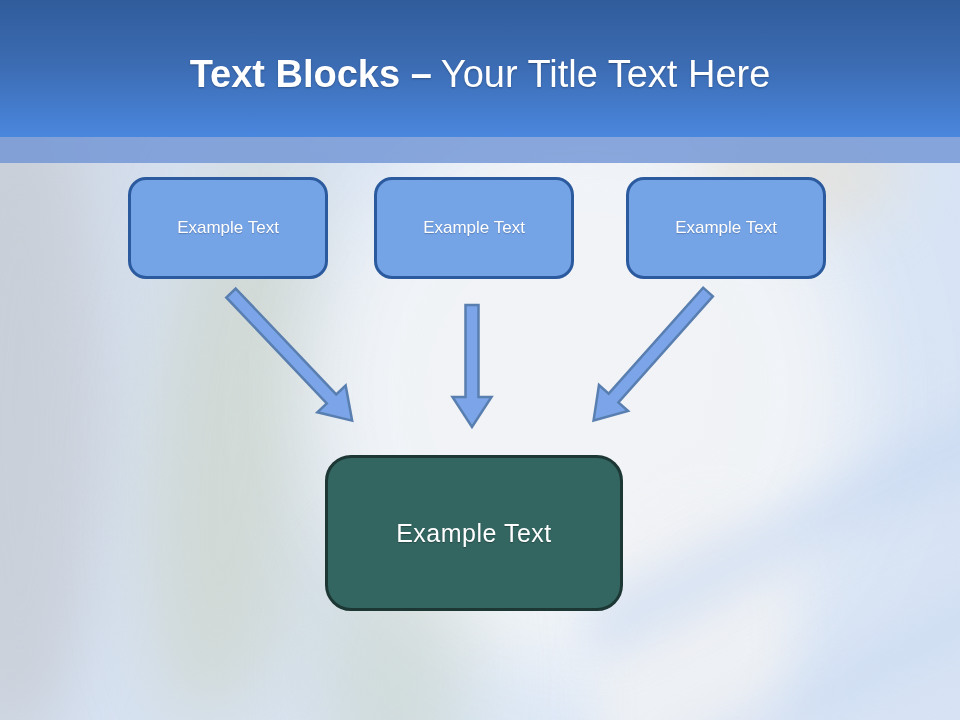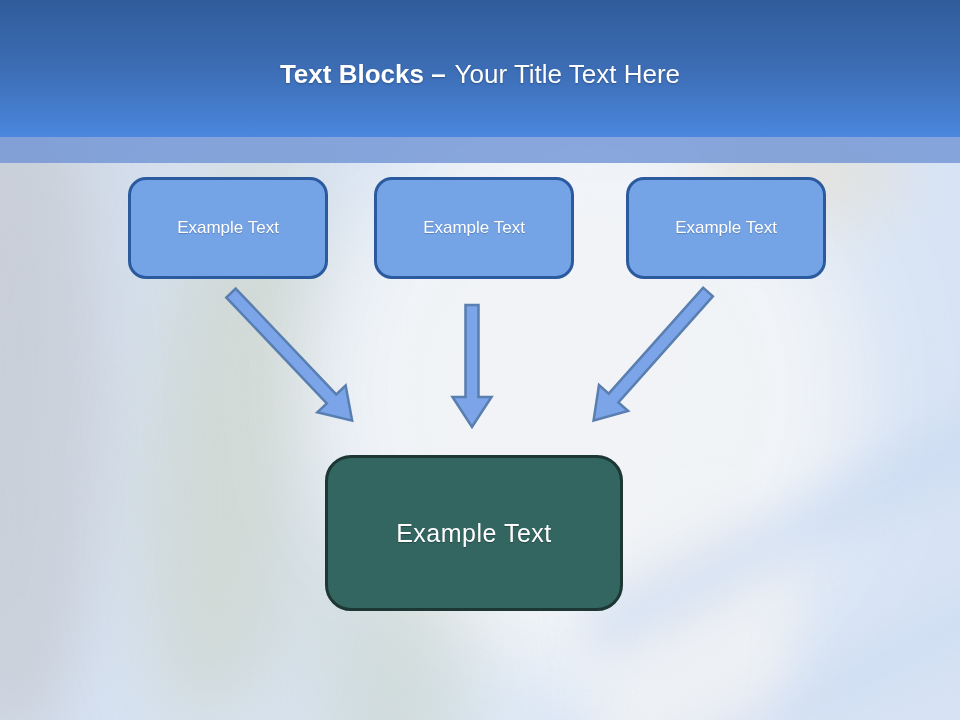--- a/index.html
+++ b/index.html
@@ -22,21 +22,21 @@
   .streak1{left:555px;top:345px;width:570px;height:54px;background:#c4d6f1;filter:blur(22px);opacity:.55;transform:rotate(-27deg);border-radius:40px;}
   .streak2{left:635px;top:495px;width:530px;height:46px;background:#c8d8f2;filter:blur(22px);opacity:.5;transform:rotate(-28deg);border-radius:40px;}
   
   .band{position:absolute;left:0;top:137px;width:960px;height:26px;background:rgba(111,147,213,.8);}
   
   .header{
     position:absolute;left:0;top:0;width:960px;height:137px;
     background:linear-gradient(180deg,#305c9b 0%,#3c6cb3 48%,#4a87de 100%);
     display:flex;align-items:center;justify-content:center;
   }
-  .title{color:#fff;font-size:26px;padding-top:12px;text-shadow:0 1px 2px rgba(0,0,0,.28);white-space:nowrap;}
+  .title{color:#fff;font-size:38px;padding-top:12px;text-shadow:0 1px 2px rgba(0,0,0,.28);white-space:nowrap;}
   .title .bold{font-weight:bold;margin-right:9px;}
   
   .block{
     position:absolute;top:177px;width:200px;height:102px;box-sizing:border-box;
     background:#74a3e6;border:3px solid #2b5a9e;border-radius:18px;
     display:flex;align-items:center;justify-content:center;
     color:#fff;font-size:17px;text-shadow:0 1px 1px rgba(0,0,0,.22);
   }
   .block-1{left:128px;} .block-2{left:374px;} .block-3{left:626px;}
   

